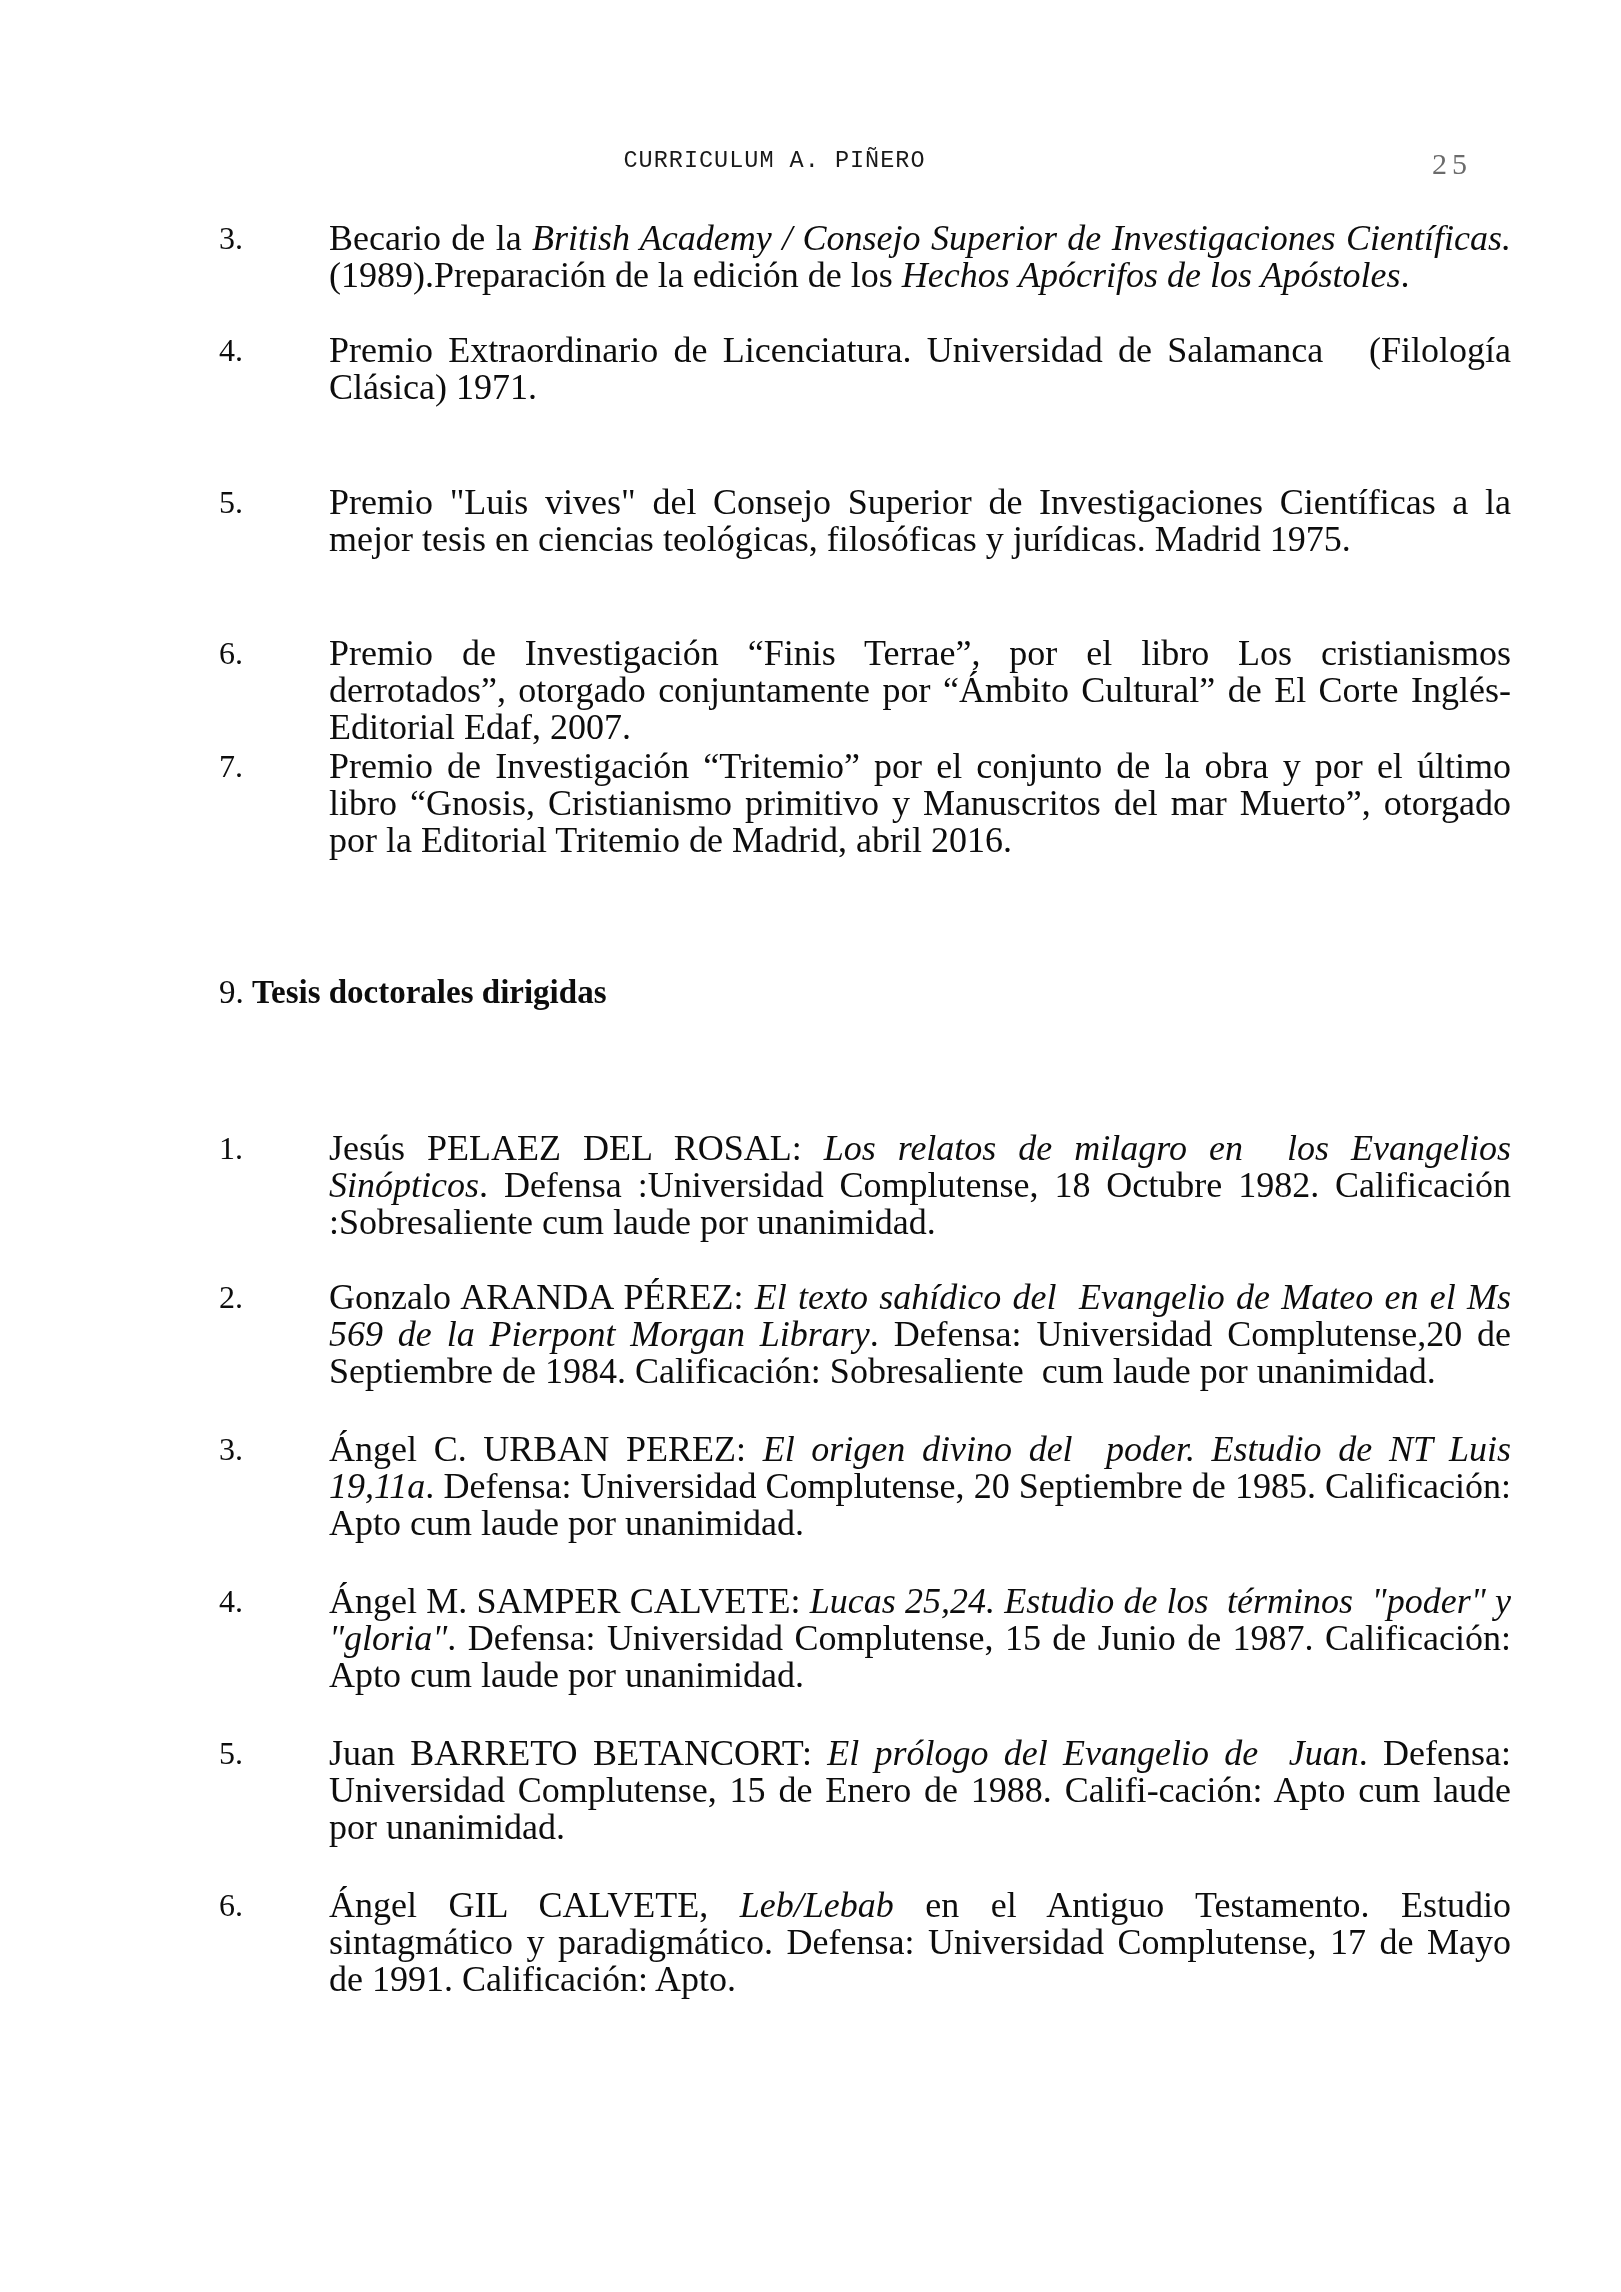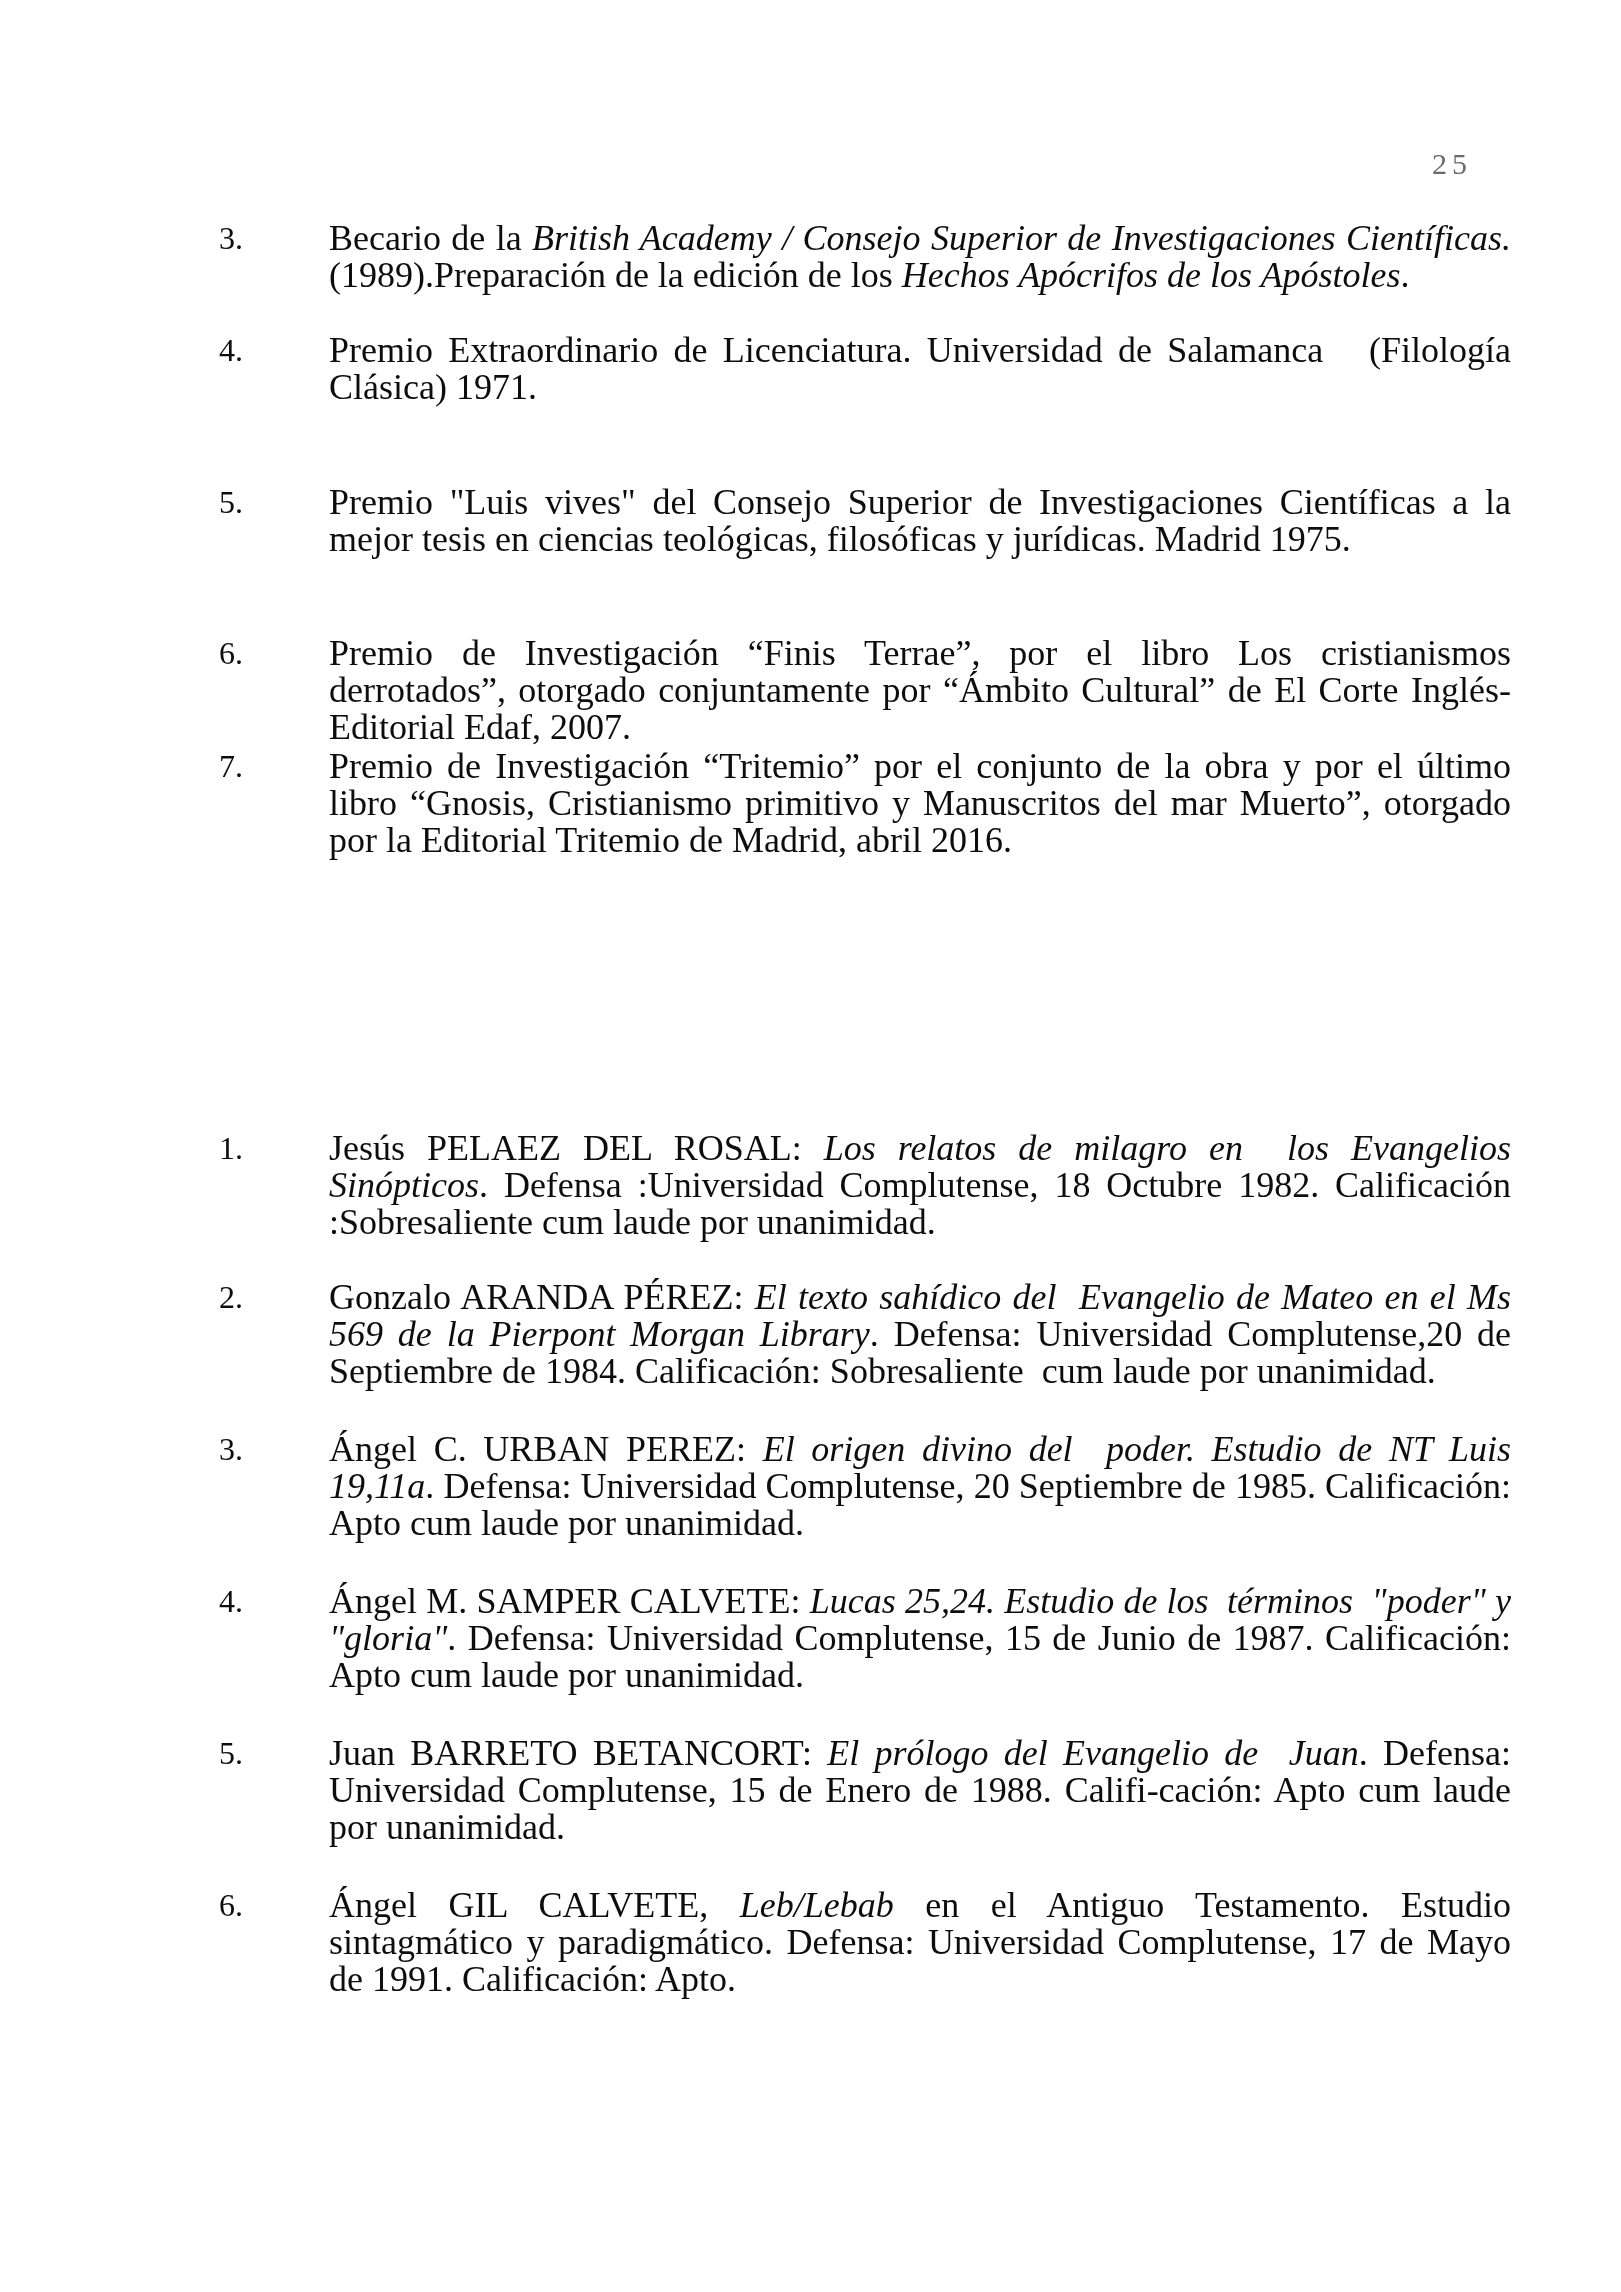--- a/index.html
+++ b/index.html
@@ -41,20 +41,21 @@
     position:absolute;left:219px;top:973px;
     font-size:33px;line-height:39px;
   }
   .section-heading .bold{font-weight:bold;}
 </style>
 </head>
 <body>
 
 <div class="page">
 
+  <div class="header-title">CURRICULUM A. PIÑERO</div>
 
   <div class="page-number">25</div>
 
   <div>
       <div class="row" style="top: 220px;">
         <div class="num">3.</div>
         <div class="txt"><span class="n">Becario de la </span><span class="i">British Academy / Consejo Superior de Investigaciones Científicas.</span><span class="n">(1989).Preparación de la edición de los </span><span class="i">Hechos Apócrifos de los Apóstoles</span><span class="n">.</span></div>
       </div>
       <div class="row" style="top: 332px;">
         <div class="num">4.</div>
@@ -67,20 +68,23 @@
       <div class="row" style="top: 635px;">
         <div class="num">6.</div>
         <div class="txt"><span class="n">Premio de Investigación “Finis Terrae”, por el libro Los cristianismos derrotados”, otorgado conjuntamente por “Ámbito Cultural” de El Corte Inglés- Editorial Edaf, 2007.</span></div>
       </div>
       <div class="row" style="top: 748px;">
         <div class="num">7.</div>
         <div class="txt"><span class="n">Premio de Investigación “Tritemio” por el conjunto de la obra y por el último libro “Gnosis, Cristianismo primitivo y Manuscritos del mar Muerto”, otorgado por la Editorial Tritemio de Madrid, abril 2016.</span></div>
       </div>
     </div>
 
+  <div class="section-heading">
+    <span>9. </span><span class="bold">Tesis doctorales dirigidas</span>
+  </div>
 
   <div>
       <div class="row" style="top: 1130px;">
         <div class="num">1.</div>
         <div class="txt"><span class="n">Jesús PELAEZ DEL ROSAL: </span><span class="i">Los relatos de milagro en  los Evangelios Sinópticos</span><span class="n">. Defensa :Universidad Complutense, 18 Octubre 1982. Calificación :Sobresaliente cum laude por unanimidad.</span></div>
       </div>
       <div class="row" style="top: 1279px;">
         <div class="num">2.</div>
         <div class="txt"><span class="n">Gonzalo ARANDA PÉREZ: </span><span class="i">El texto sahídico del  Evangelio de Mateo en el Ms 569 de la Pierpont Morgan Library</span><span class="n">. Defensa: Universidad Complutense,20 de Septiembre de 1984. Calificación: Sobresaliente  cum laude por unanimidad.</span></div>
       </div>

